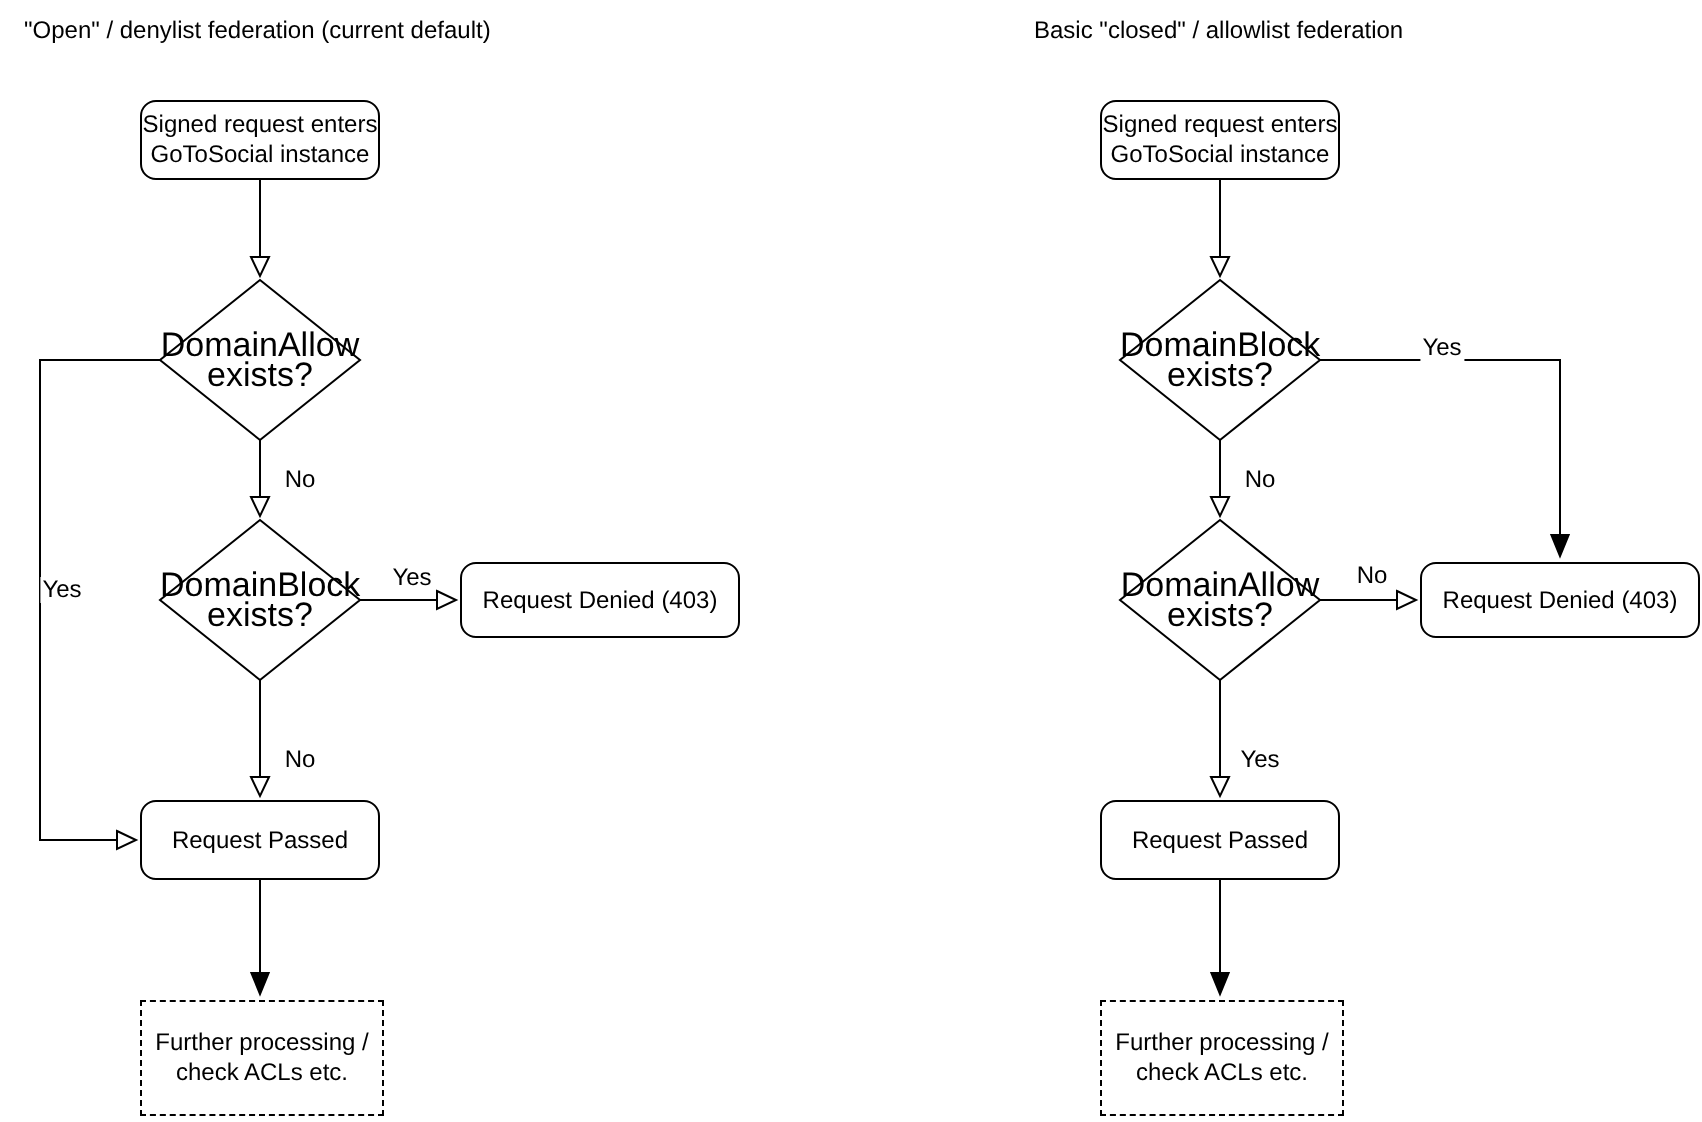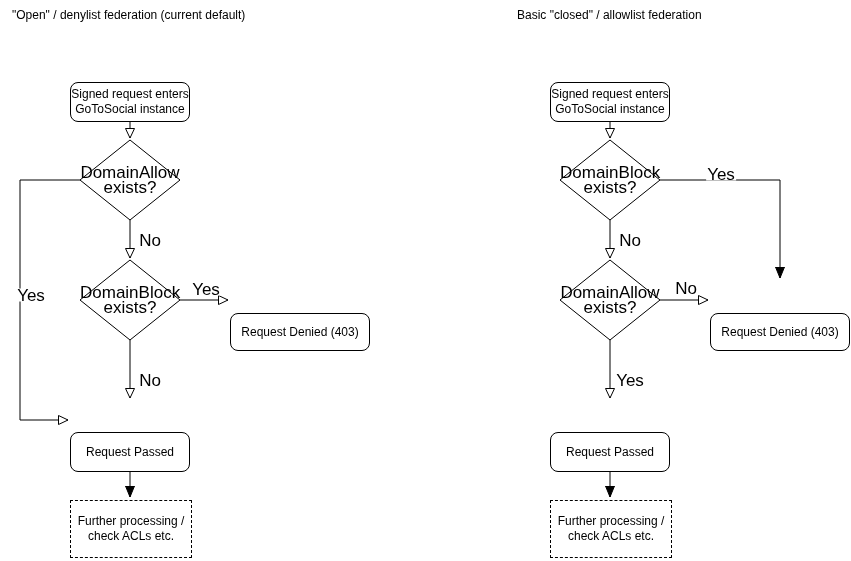--- a/index.html
+++ b/index.html
@@ -11,28 +11,28 @@
   .edges{position:absolute;left:0;top:0;width:851px;height:561px;}
   .chart-title{
     position:absolute;top:8px;font-size:12px;line-height:14px;
     white-space:nowrap;color:#000000;
   }
   .node{
     position:absolute;box-sizing:border-box;background:#ffffff;
     border:1px solid #000000;display:flex;align-items:center;justify-content:center;
     font-size:12px;line-height:15px;text-align:center;white-space:pre;
   }
-  .rounded{border-radius:8px;margin-top:32px;}
+  .rounded{border-radius:8px;}
   .dashed{border-style:dashed;border-radius:0;text-align:center;}
   .dtext{
     position:absolute;width:100px;text-align:center;font-size:17px;
     line-height:15px;white-space:pre;
   }
   .elabel{
-    position:absolute;transform:translate(-50%,-50%);font-size:17px;line-height:13px;
+    position:absolute;transform:translate(-50%,-50%);font-size:12px;line-height:13px;
     background:#ffffff;padding:0 1px;white-space:nowrap;
   }
 </style>
 </head>
 <body>
 
 <div class="canvas">
 
   <svg class="edges" width="851" height="561" viewBox="0 0 851 561">
     <defs>

